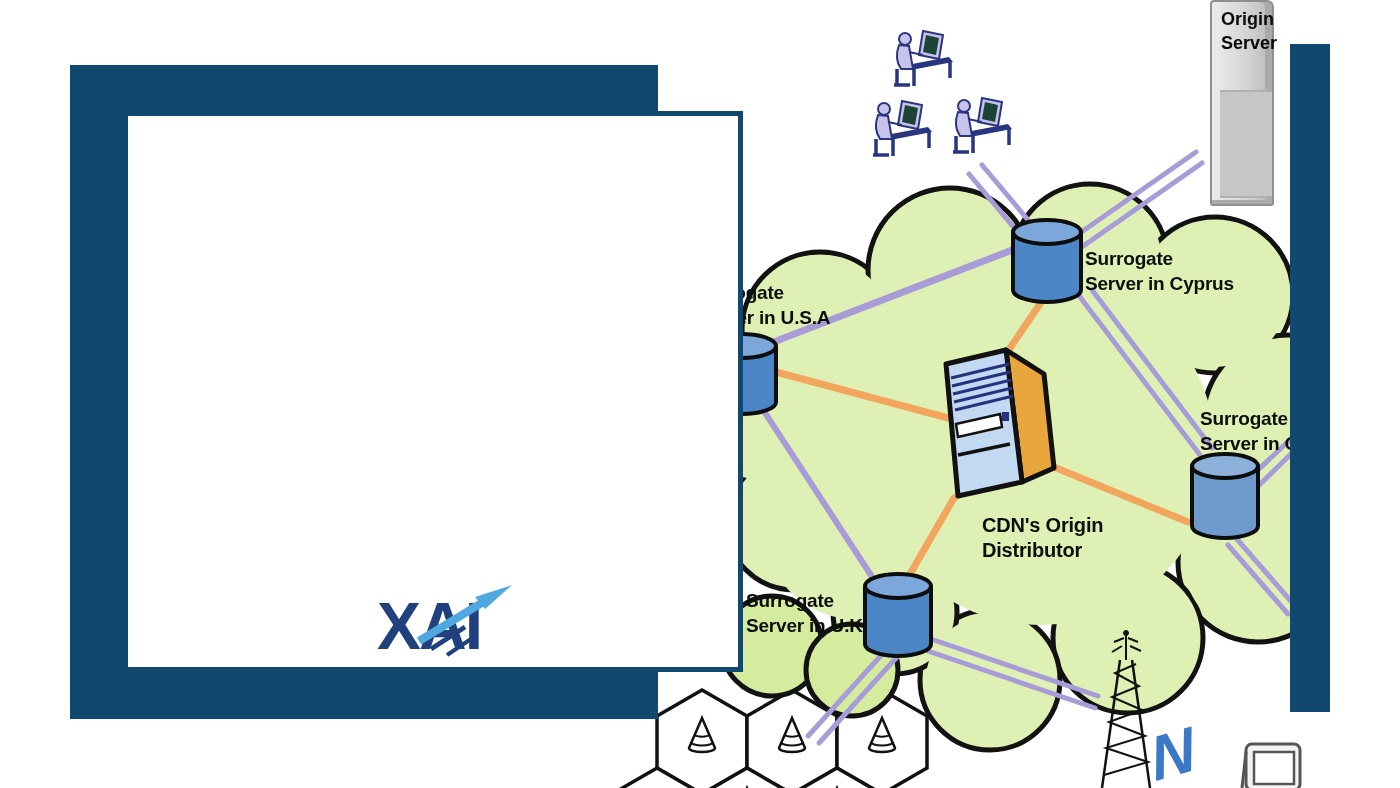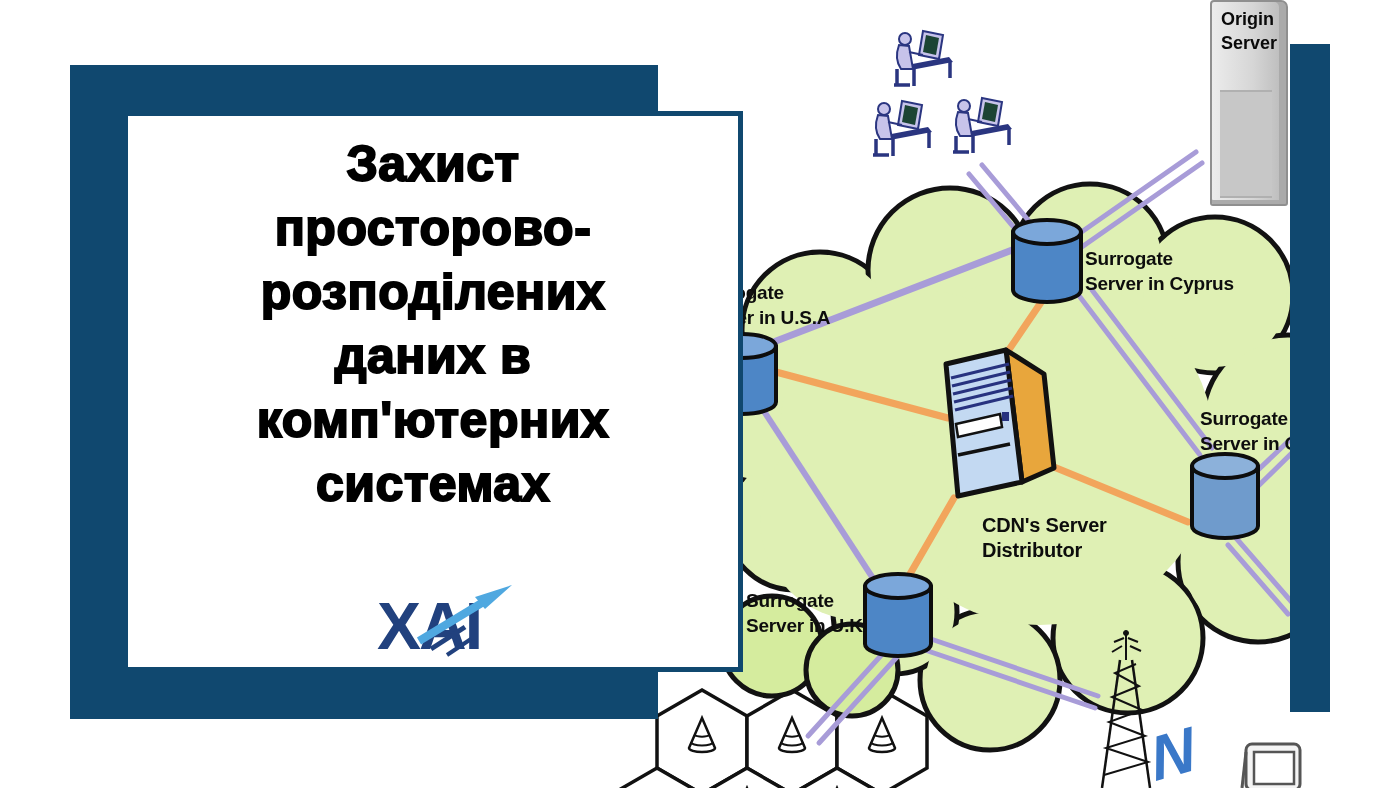--- a/index.html
+++ b/index.html
@@ -8,21 +8,21 @@
   .diagram{position:absolute;left:0;top:0;width:1400px;height:788px;z-index:1;}
   .diagram svg{position:absolute;left:0;top:0;}
   .pre{white-space:pre-line;}
   .lbl{position:absolute;font-weight:bold;font-size:19px;line-height:25px;color:#0d0d0d;
        letter-spacing:-0.2px;margin-top:8px;}
   .lbl-cyprus{left:1085px;top:238px;width:180px;}
   .lbl-usa{left:696px;top:272px;width:180px;}
   .lbl-uk{left:746px;top:580px;width:160px;}
   .lbl-right{left:1200px;top:398px;width:140px;}
   .lbl-cdn{left:982px;top:505px;width:180px;font-size:20px;}
-  .origin-tower{position:absolute;left:1210px;top:0px;width:78px;height:206px;box-sizing:border-box;
+  .origin-tower{position:absolute;left:1210px;top:0px;width:64px;height:206px;box-sizing:border-box;
        background:linear-gradient(90deg,#ececec 0%,#d6d6d6 55%,#b9b9b9 100%);
        border:2px solid #8f8f8f;border-radius:4px 7px 3px 3px;
        box-shadow:inset -7px 0 0 #aaaaaa, inset 0 -4px 0 #ababab;}
   .origin-label{position:absolute;left:9px;top:5px;font-weight:bold;font-size:18px;line-height:24px;color:#0a0a0a;}
   .origin-panel{position:absolute;left:8px;top:88px;width:52px;height:104px;background:#c7c7c7;
        border-top:2px solid #b0b0b0;border-bottom:2px solid #b0b0b0;}
   .n-glyph{position:absolute;left:1150px;top:712px;width:90px;height:76px;
        color:#3a78c8;font-size:62px;font-weight:bold;font-style:italic;
        transform:rotate(-16deg) skewX(-6deg);}
   .navy-frame{position:absolute;left:70px;top:65px;width:588px;height:654px;
@@ -197,36 +197,30 @@
     </div>
 
     <div class="lbl lbl-usa pre">Surrogate
 Server in U.S.A</div>
     <div class="lbl lbl-cyprus pre">Surrogate
 Server in Cyprus</div>
     <div class="lbl lbl-right pre">Surrogate
 Server in C</div>
     <div class="lbl lbl-uk pre">Surrogate
 Server in U.K</div>
-    <div class="lbl lbl-cdn pre">CDN's Server
+    <div class="lbl lbl-cdn pre">CDN's Origin
 Distributor</div>
 
     <div class="n-glyph">N</div>
   </div>
 
   <div class="navy-frame"></div>
   <div class="navy-band-right"></div>
 
   <div class="card">
-    <div class="title pre">Захист
-просторово-
-розподілених
-даних в
-комп'ютерних
-системах</div>
     <div class="logo">
       <svg width="162" height="82" viewBox="0 0 162 82">
         <text x="72" y="66" text-anchor="middle" font-family="Liberation Sans, sans-serif" font-size="66" font-weight="bold" fill="#21417e" letter-spacing="-2">ХАІ</text>
         <g>
           <line x1="62" y1="58" x2="128" y2="18" stroke="#4fa8e0" stroke-width="8"></line>
           <polygon points="155,2 118,14 128,26" fill="#4fa8e0"></polygon>
           <line x1="74" y1="66" x2="108" y2="44" stroke="#21417e" stroke-width="5"></line>
           <line x1="90" y1="72" x2="114" y2="56" stroke="#21417e" stroke-width="4"></line>
         </g>
       </svg>

